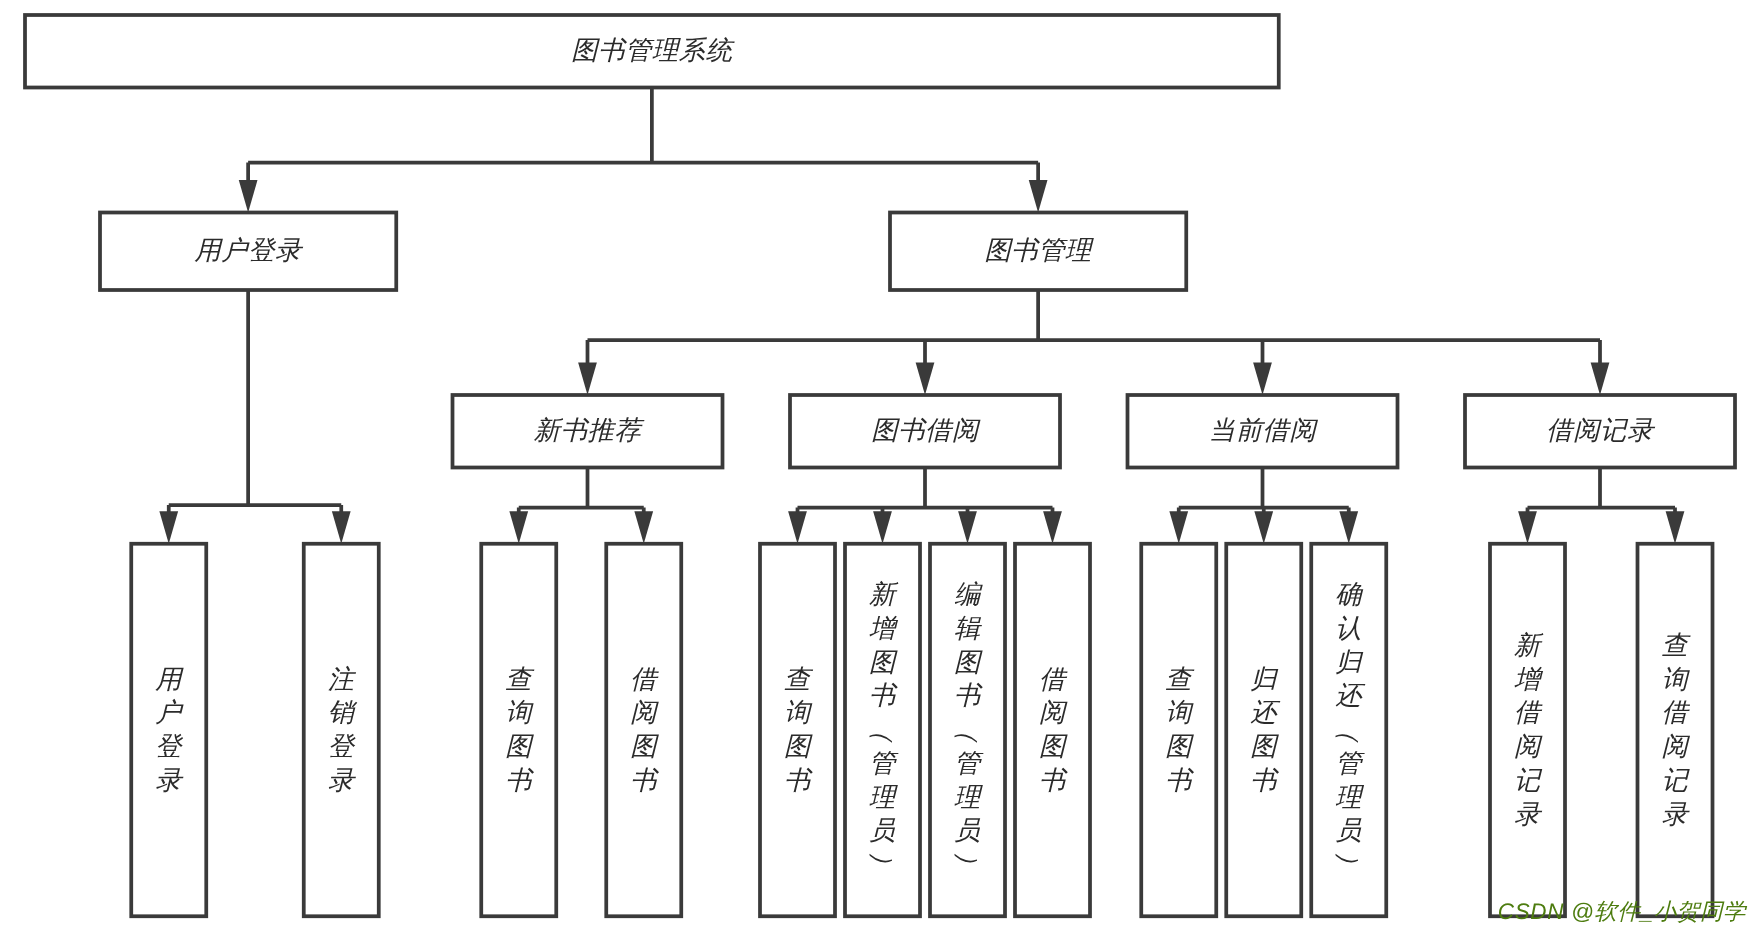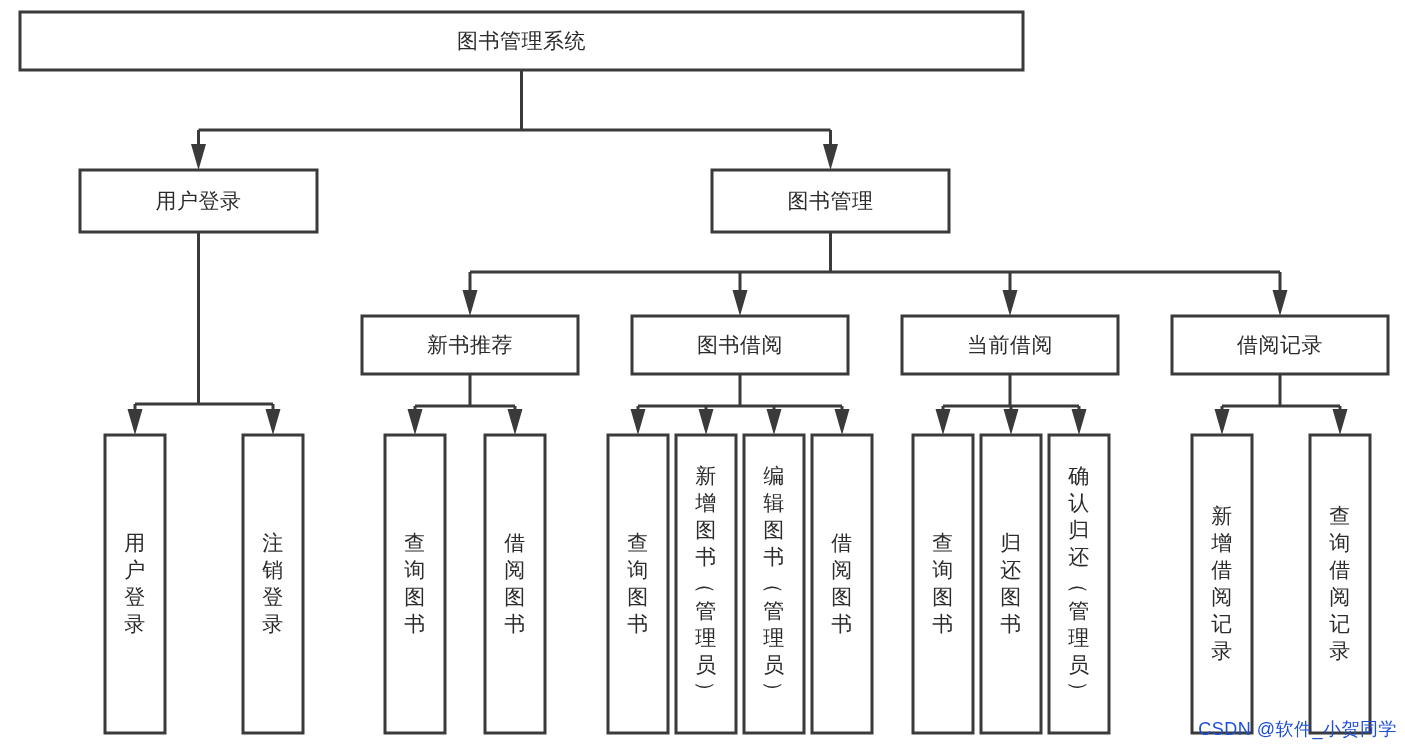--- a/index.html
+++ b/index.html
@@ -12,20 +12,21 @@
     width: 1405px;
     height: 747px;
     overflow: hidden;
     font-family: "Liberation Sans", "DejaVu Sans", sans-serif;
     position: relative;
   }
   #diagram-root {
     position: relative;
     width: 1405px;
     height: 747px;
+    font-style: italic;
   }
   svg.diagram-canvas {
     display: block;
     width: 1405px;
     height: 747px;
   }
   .node-box {
     fill: #ffffff;
     stroke: #3a3a3a;
     stroke-width: 3;
@@ -52,21 +53,21 @@
   .arrow-head {
     fill: #3a3a3a;
     stroke: none;
   }
   .watermark {
     position: absolute;
     right: 8px;
     bottom: 6px;
     font-family: "Liberation Sans", "DejaVu Sans", sans-serif;
     font-size: 18px;
-    color: #1d4ed8;
+    color: #4d7c0f;
     white-space: nowrap;
     user-select: none;
     letter-spacing: 0.5px;
     margin-top: 24px;
   }
 </style>
 </head>
 <body>
 
 <div id="diagram-root">

